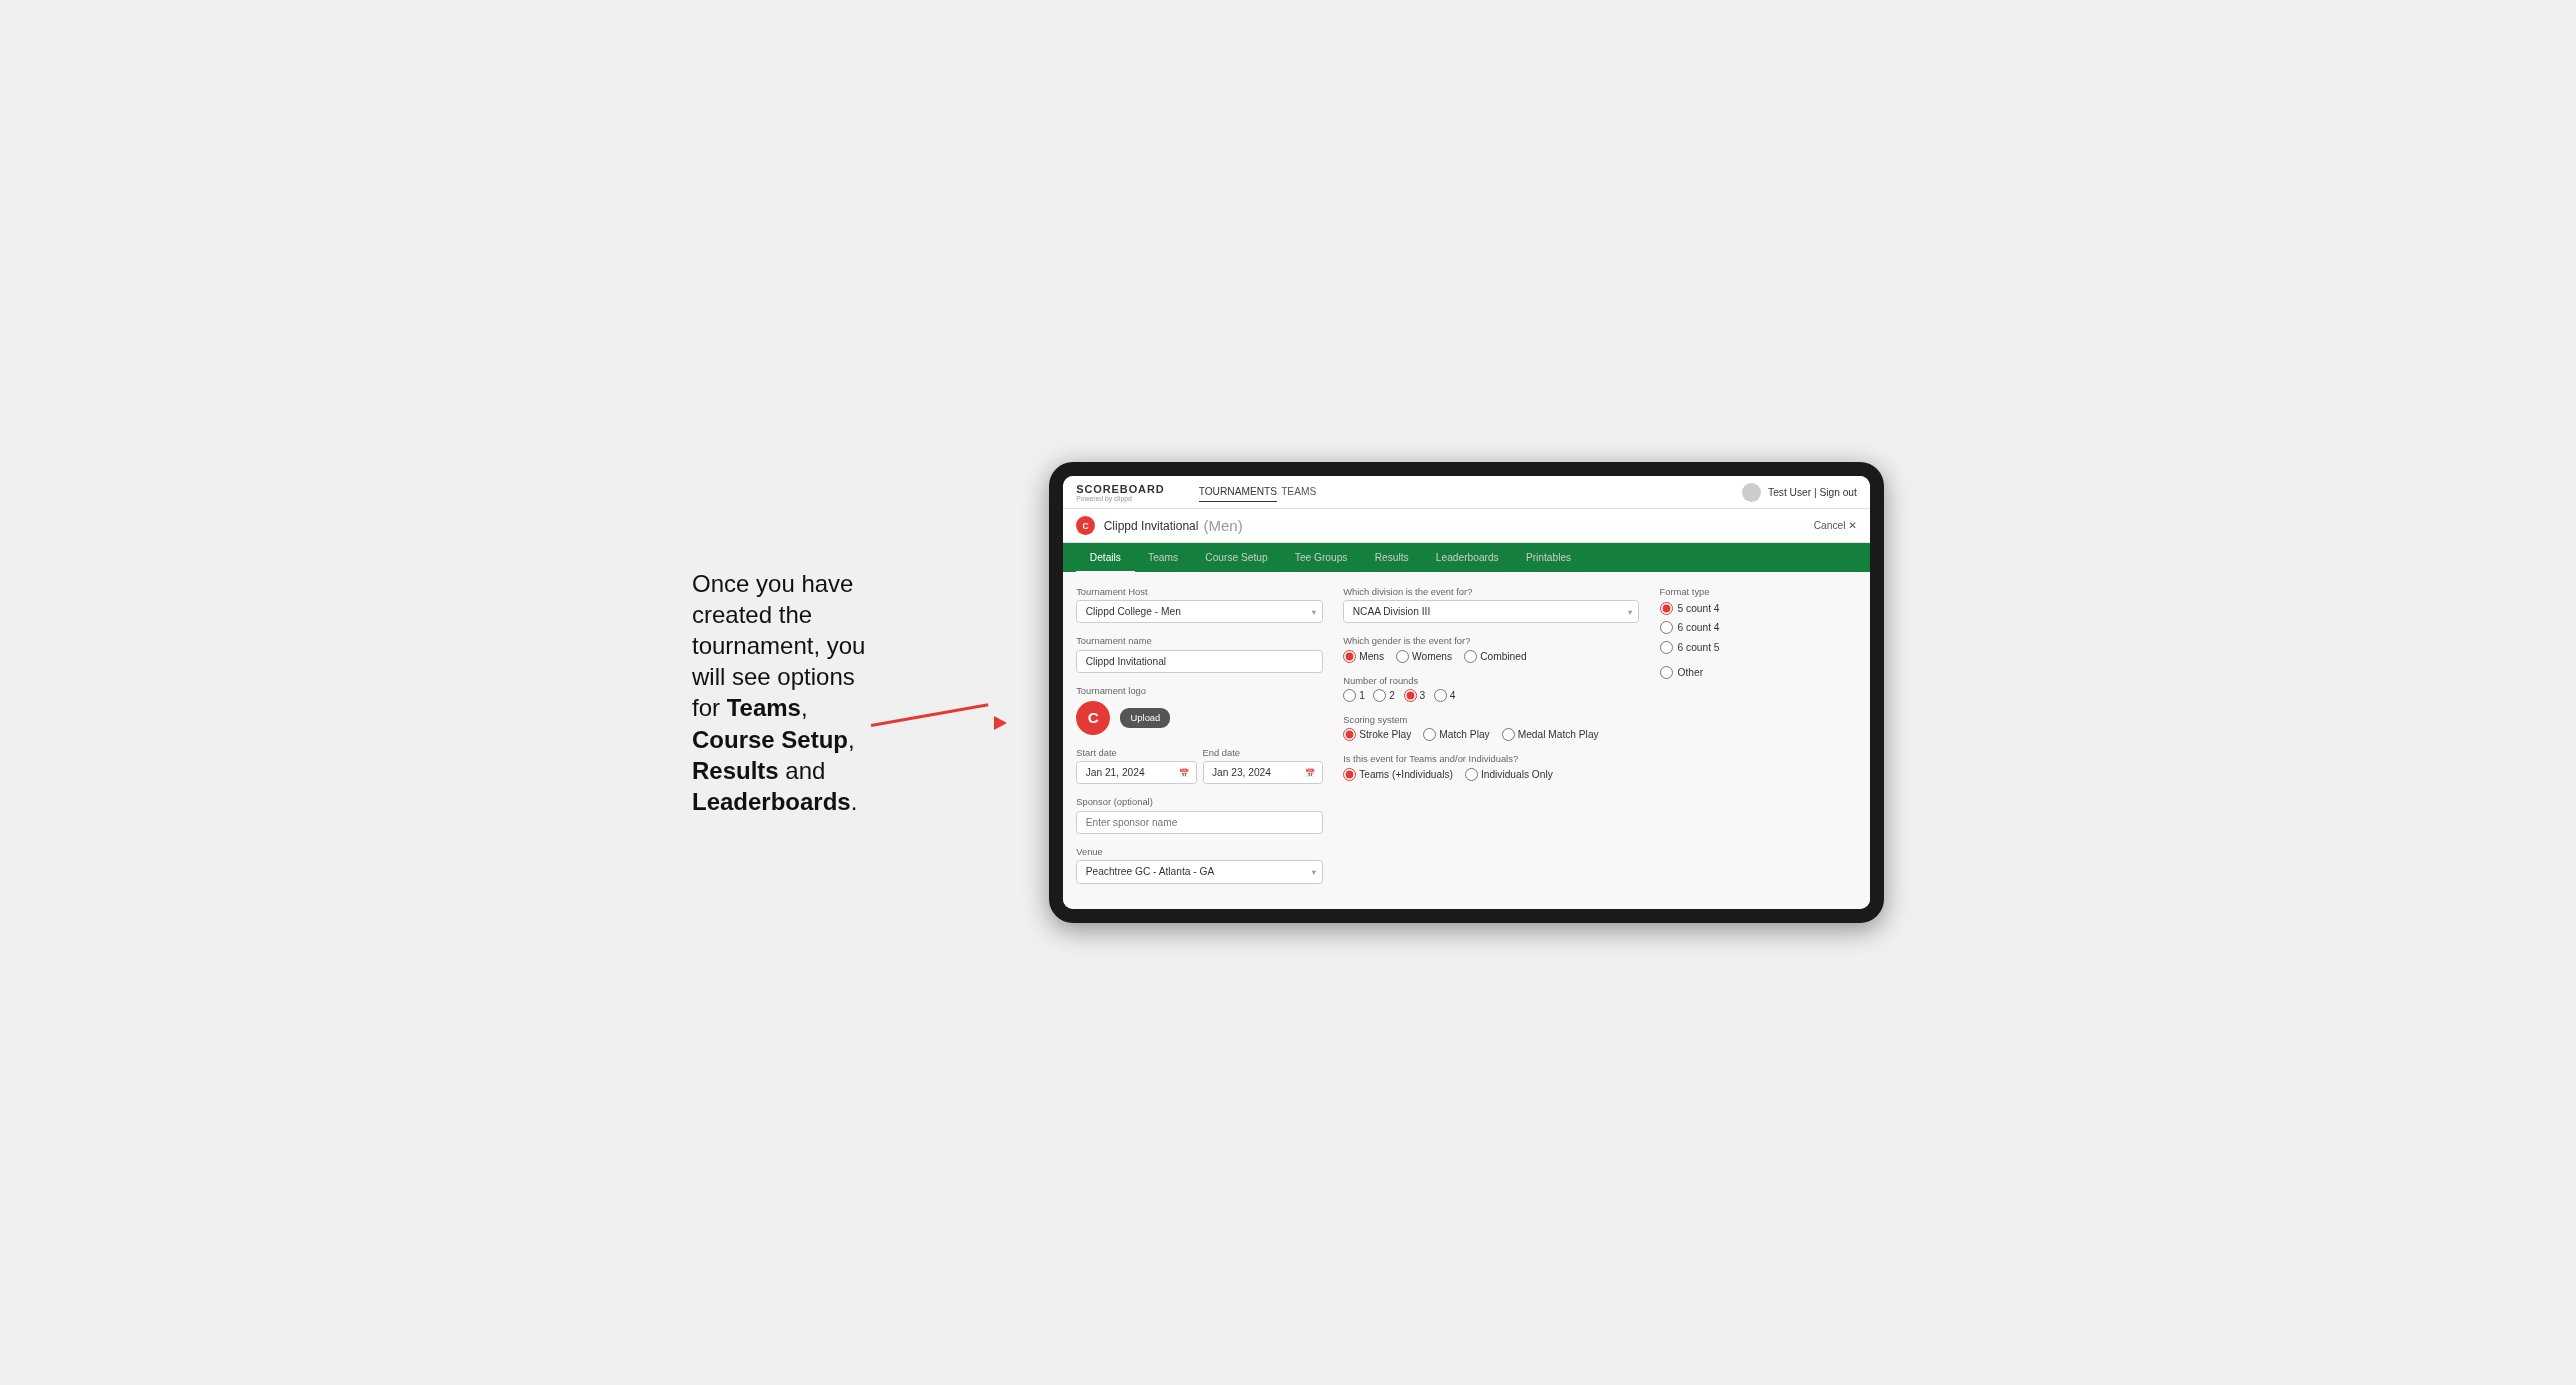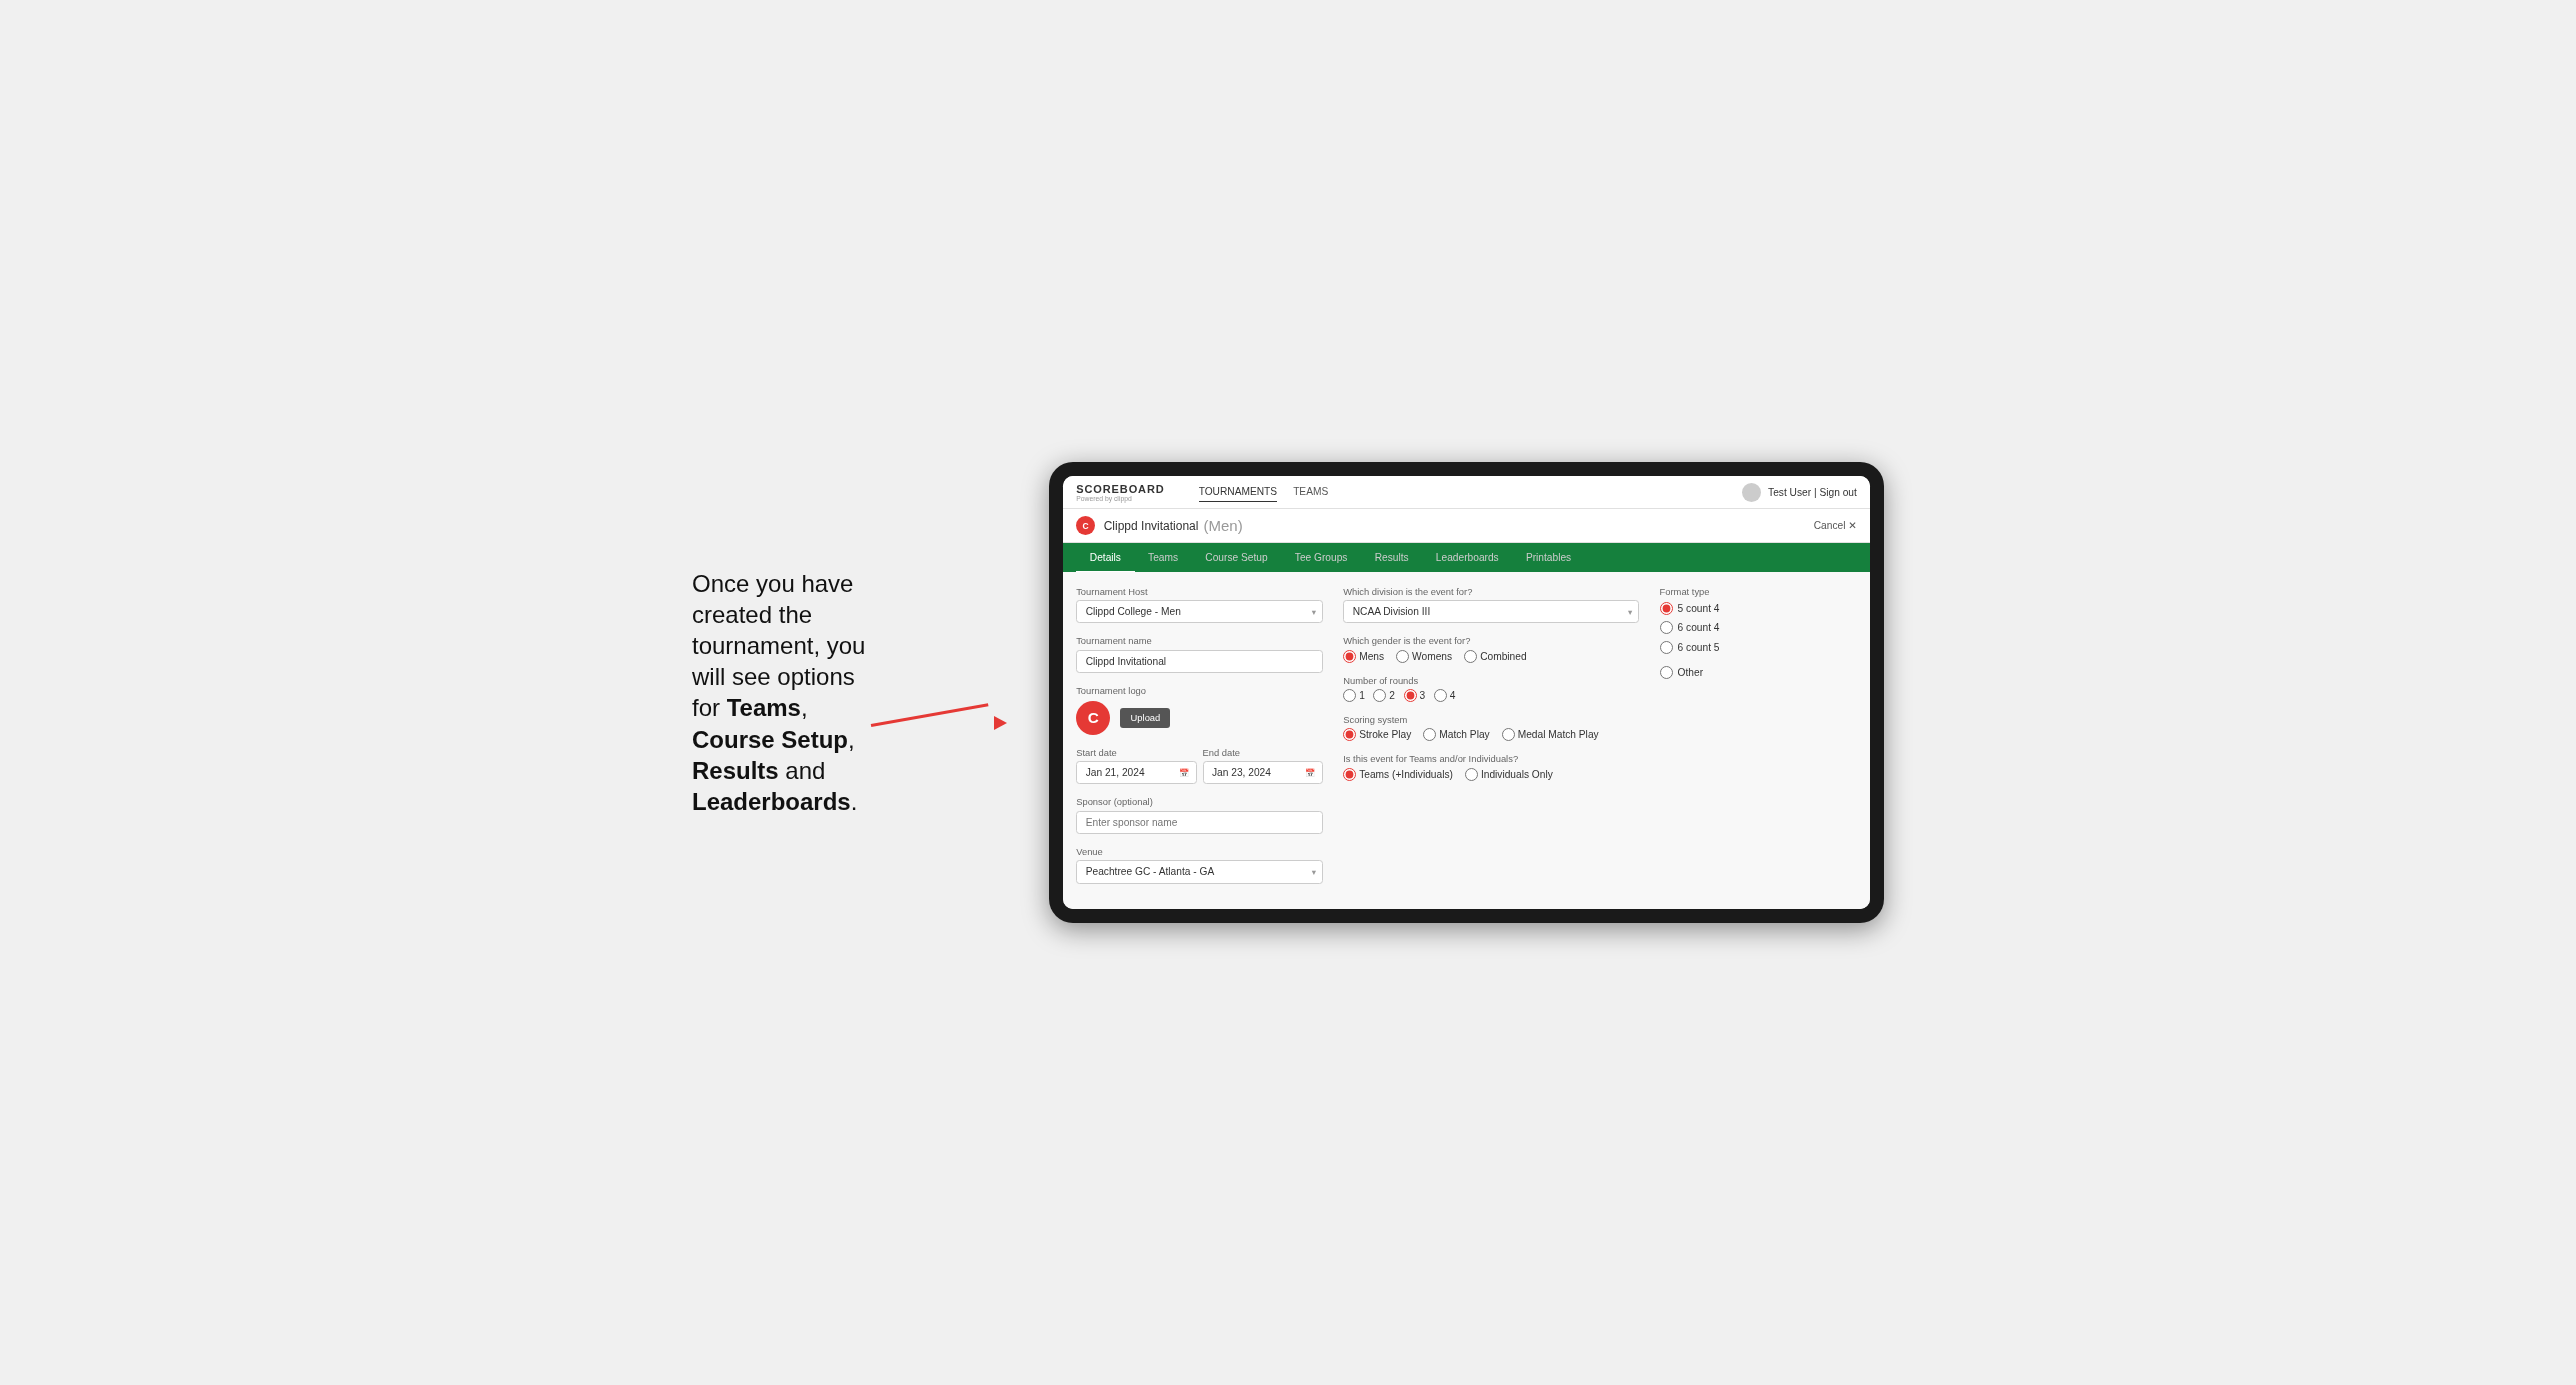--- a/index.html
+++ b/index.html
@@ -69,21 +69,21 @@
       color: #333;
     }
 
     .logo-subtitle {
       font-size: 6.8px;
       color: #999;
     }
 
     .nav-links {
       display: flex;
-      gap: 16px;
+      gap: 4px;
       flex: 1;
     }
 
     .nav-link {
       font-size: 10.2px;
       color: #555;
       cursor: pointer;
       padding: 3.4px 0;
       border-bottom: 1.7px solid transparent;
     }
@@ -246,21 +246,21 @@
       color: white;
       font-size: 15.3px;
       font-weight: bold;
     }
 
     .upload-btn {
       background: #555;
       color: white;
       border: none;
       padding: 4.3px 10.2px;
-      border-radius: 3px;
+      border-radius: 9px;
       font-size: 9.4px;
       cursor: pointer;
     }
 
     .date-row {
       display: flex;
       gap: 6px;
     }
 
     .date-group {

